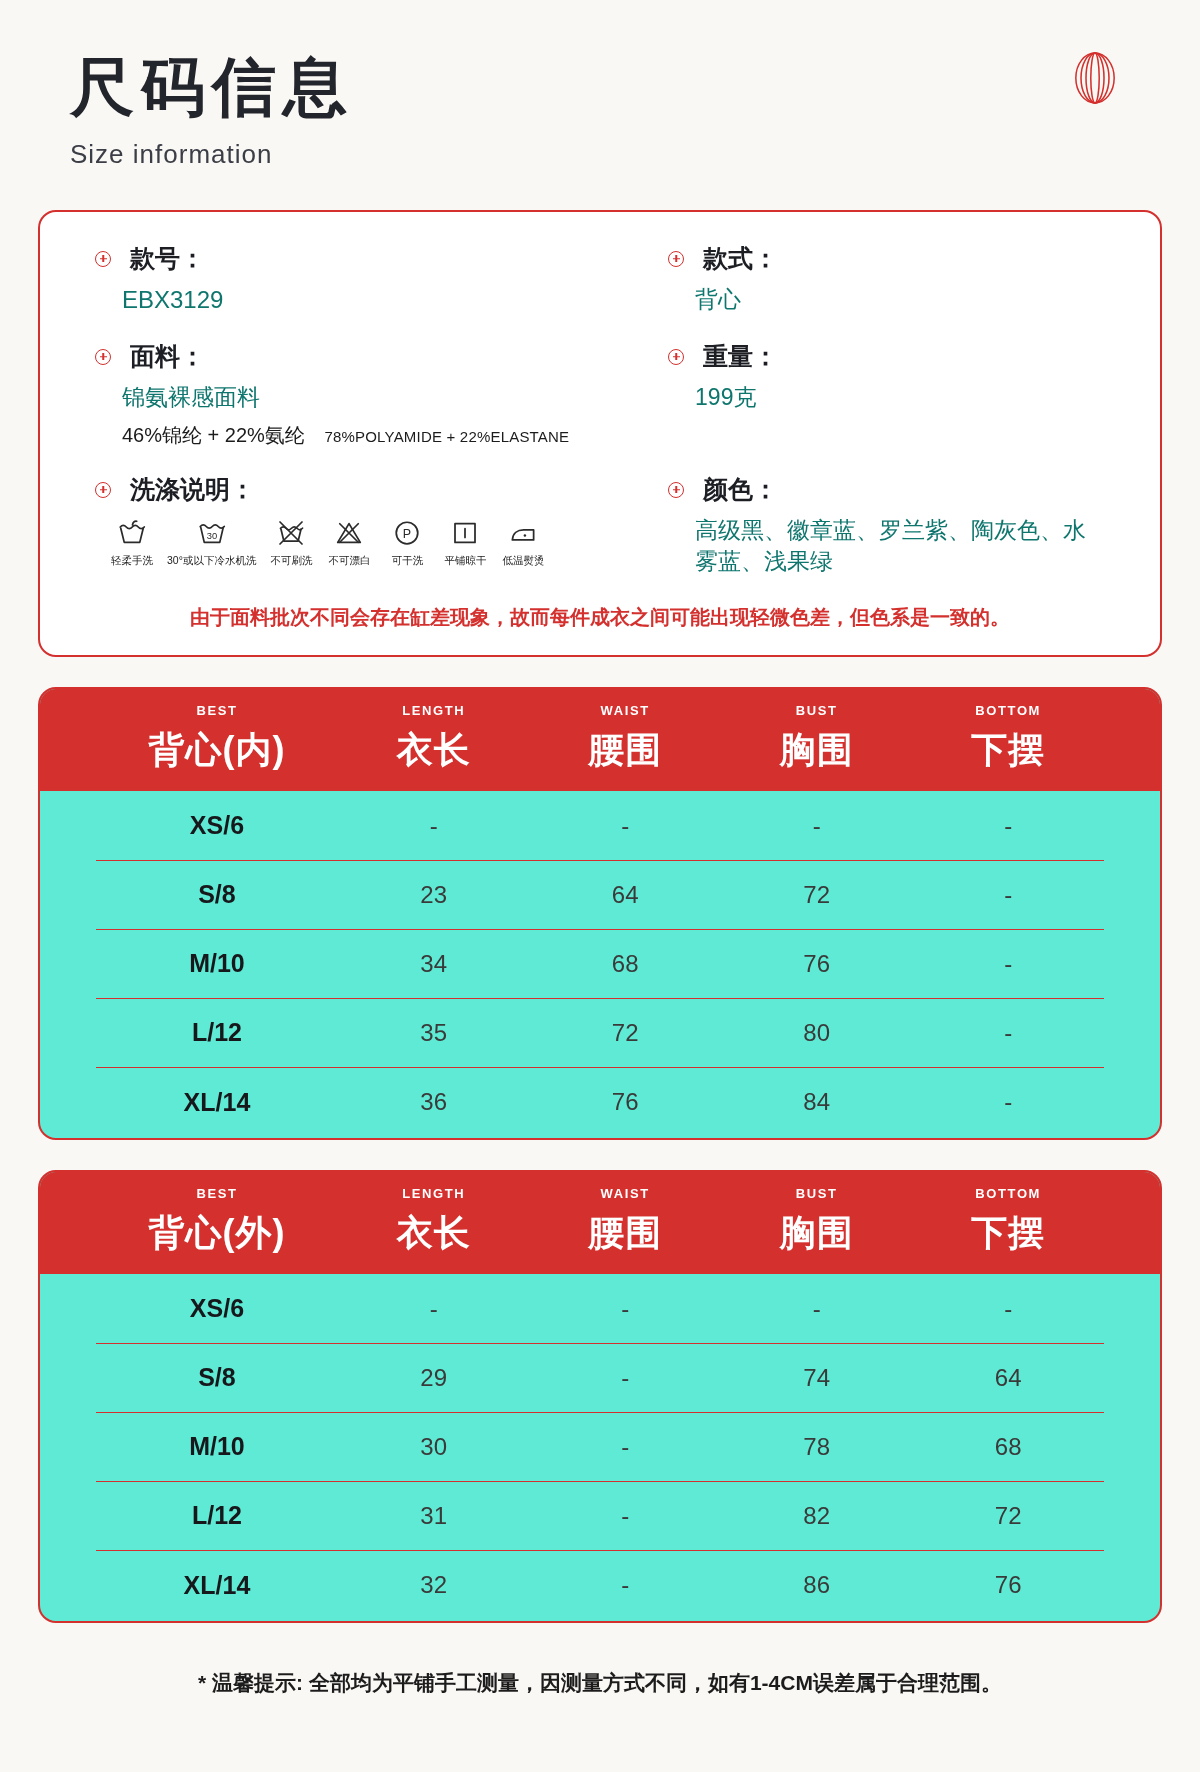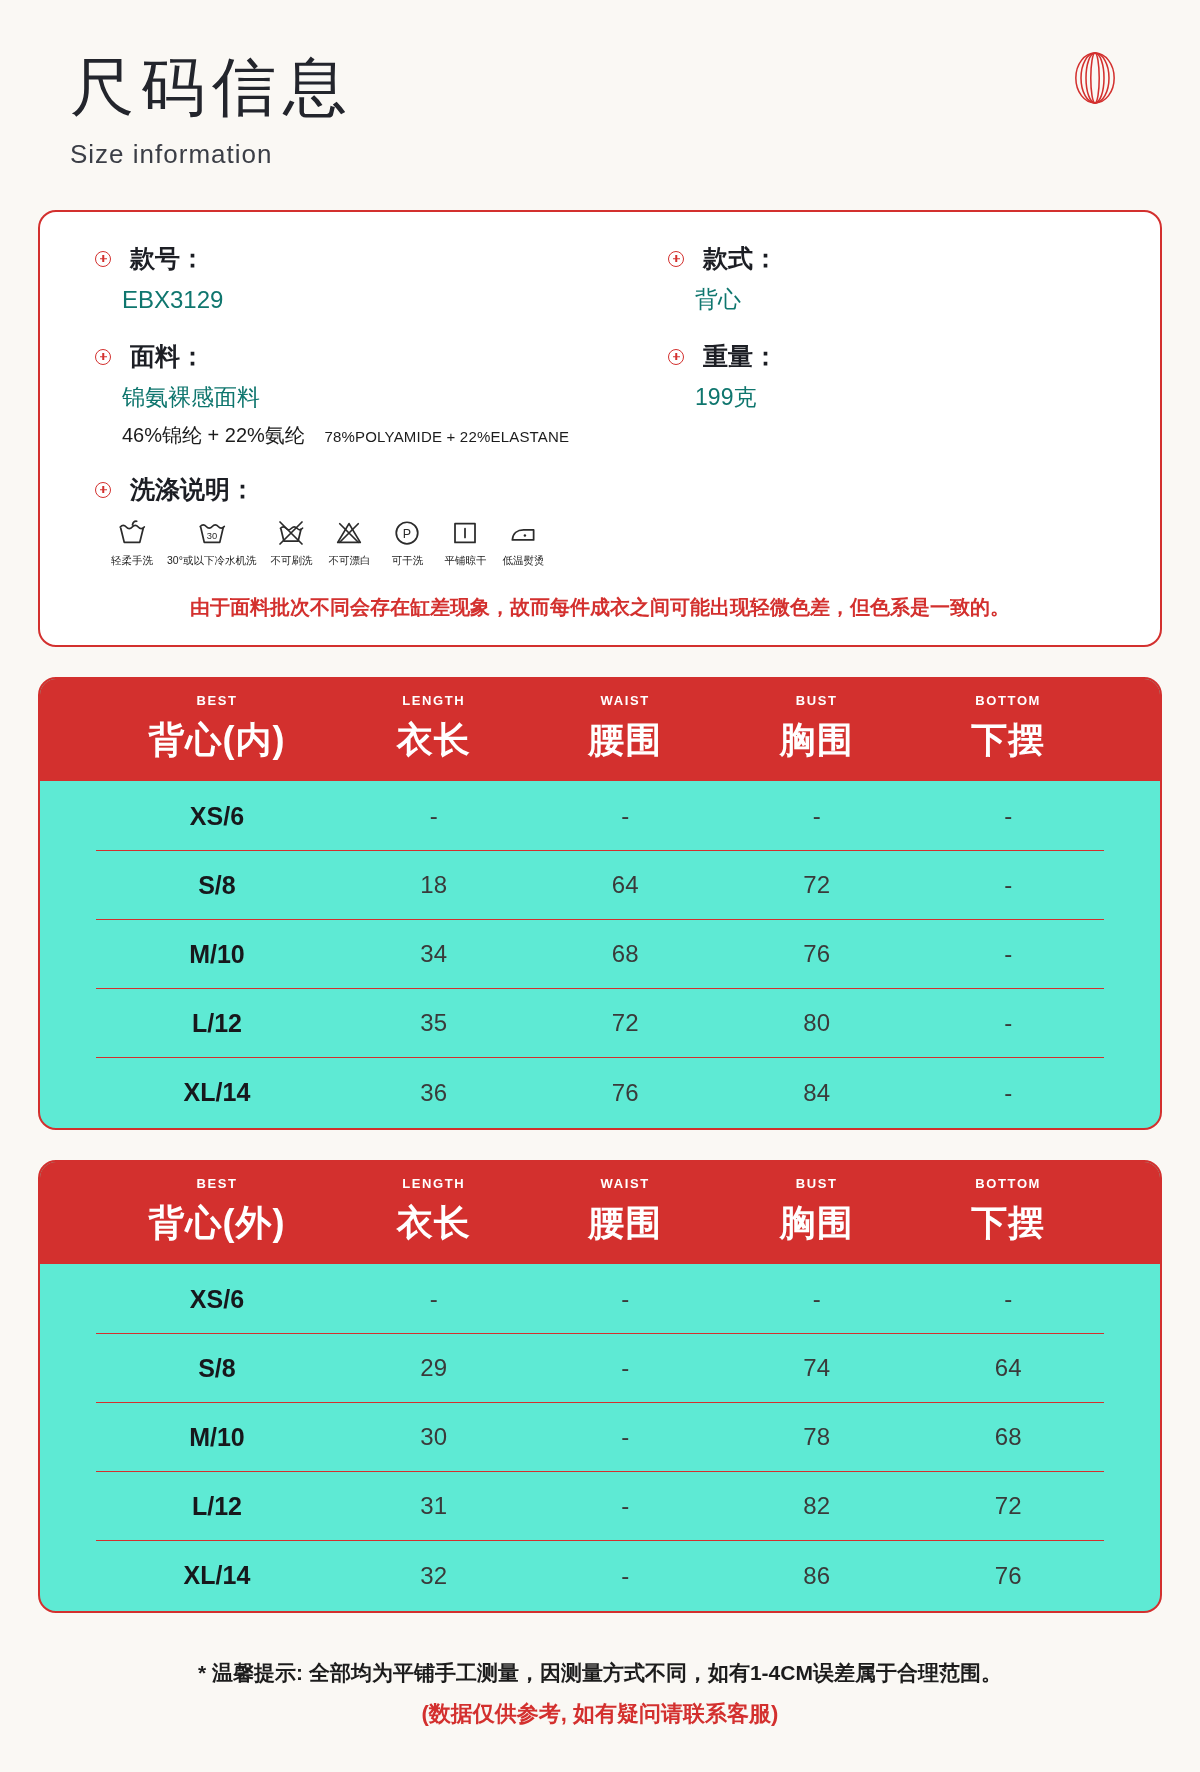--- a/index.html
+++ b/index.html
@@ -15,21 +15,21 @@
     font-family:"Liberation Sans","DejaVu Sans",sans-serif;
     color:var(--ink);
   }
   .page{position:relative;padding:44px 0 70px;}
 
   
   .top{position:relative;padding:0 70px;}
   .page-title{
     margin:0;
     font-size:64px;
-    font-weight:400;
+    font-weight:700;
     letter-spacing:7px;
     color:#23252C;
   }
   .page-subtitle{
     margin-top:8px;
     font-size:26px;
     letter-spacing:1px;
     color:#3B3E46;
   }
   .brand-logo{position:absolute;top:6px;right:82px;line-height:0;}
@@ -244,20 +244,29 @@
             <svg viewBox="0 0 24 24" fill="none" stroke="#2b2b2b" stroke-width="1.4" stroke-linecap="round" stroke-linejoin="round">
               <path d="M20.5 17.5 H3.5 C3.8 12.2 7.6 9.5 12.5 9.5 H20.5 Z"></path>
               <circle cx="13.5" cy="14" r="1" fill="#2b2b2b" stroke="none"></circle>
             </svg>
             <span class="wash-cap">低温熨烫</span>
           </div>
 
         </div>
       </div>
 
+      <div class="field">
+        <div class="f-label">
+          <span class="plus-icon"></span>
+          <span>颜色：</span>
+        </div>
+        <div class="f-values">
+          <div class="value">高级黑、徽章蓝、罗兰紫、陶灰色、水雾蓝、浅果绿</div>
+        </div>
+      </div>
 
     </div>
 
     <div class="notice">由于面料批次不同会存在缸差现象，故而每件成衣之间可能出现轻微色差，但色系是一致的。</div>
   </section>
 
   <section class="table-card">
     <div class="thead">
       <div class="th">
         <span class="en">BEST</span>
@@ -283,21 +292,21 @@
     <div class="tbody">
       <div class="tr">
         <div class="td-size">XS/6</div>
         <div class="td">-</div>
         <div class="td">-</div>
         <div class="td">-</div>
         <div class="td">-</div>
       </div>
       <div class="tr">
         <div class="td-size">S/8</div>
-        <div class="td">18</div>
+        <div class="td">23</div>
         <div class="td">64</div>
         <div class="td">72</div>
         <div class="td">-</div>
       </div>
       <div class="tr">
         <div class="td-size">M/10</div>
         <div class="td">34</div>
         <div class="td">68</div>
         <div class="td">76</div>
         <div class="td">-</div>
@@ -375,15 +384,14 @@
         <div class="td-size">XL/14</div>
         <div class="td">32</div>
         <div class="td">-</div>
         <div class="td">86</div>
         <div class="td">76</div>
       </div>
     </div>
   </section>
 
   <div class="note1">* 温馨提示: 全部均为平铺手工测量，因测量方式不同，如有1-4CM误差属于合理范围。</div>
-  <div class="note2">(数据仅供参考, 如有疑问请联系客服)</div>
 
 </div>
 
 </body></html>

